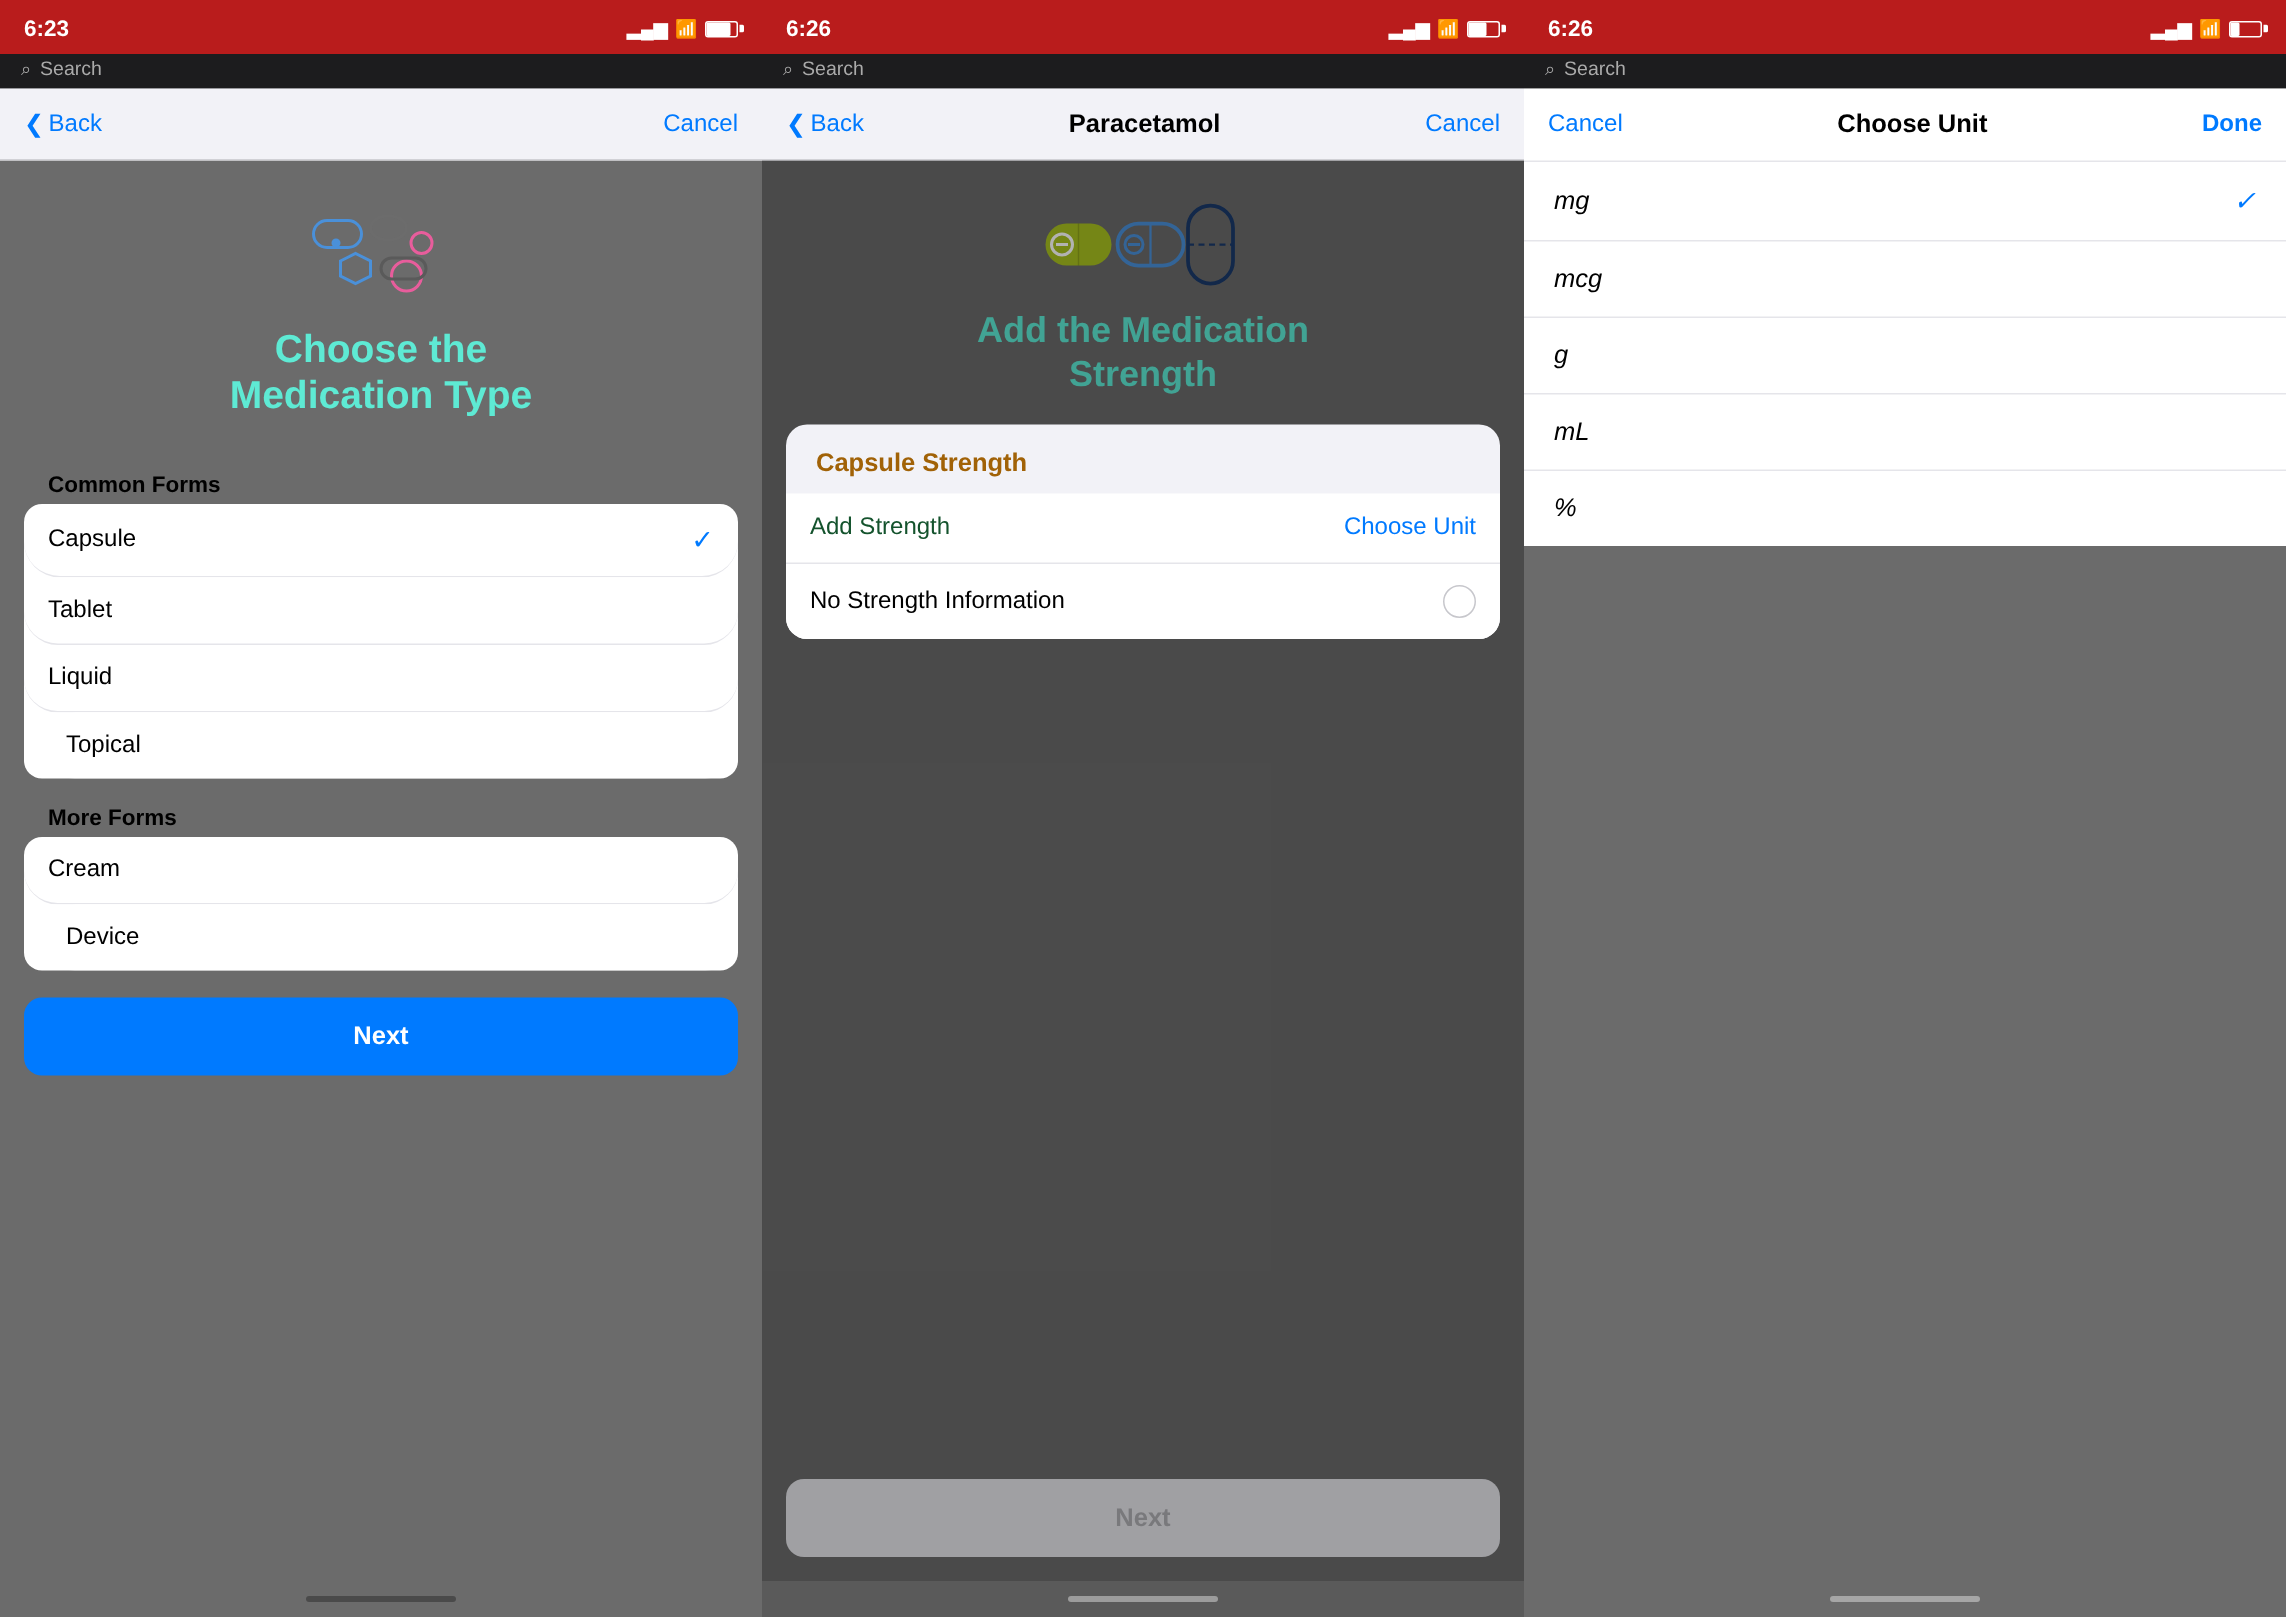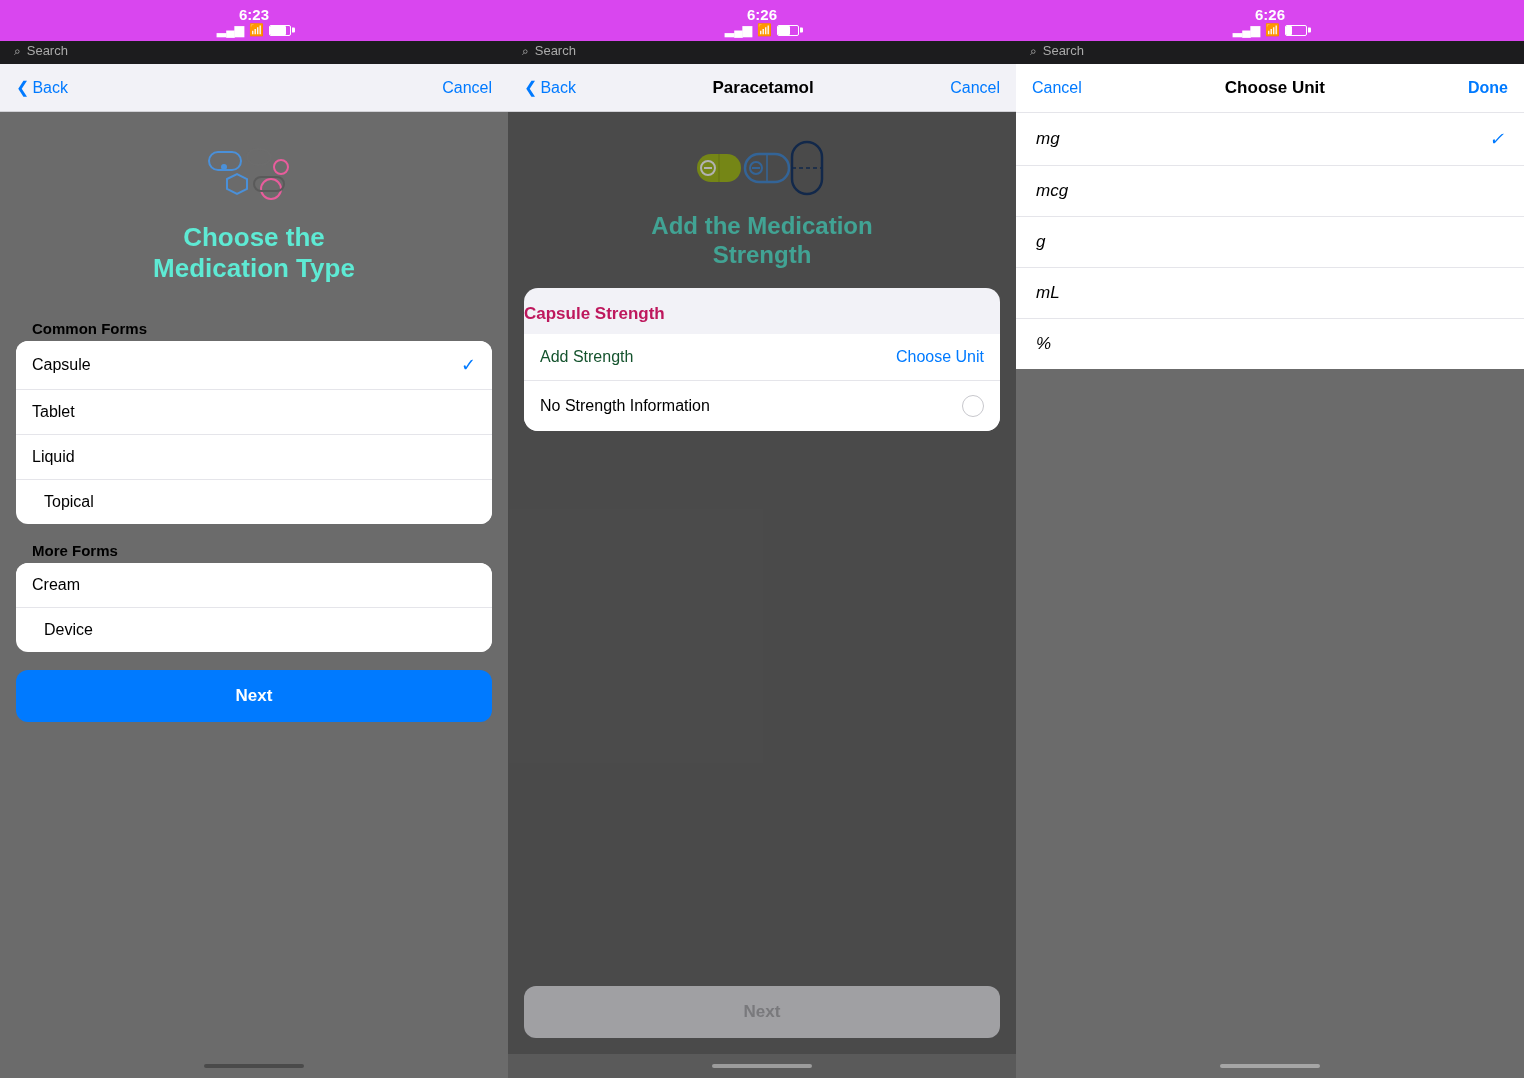--- a/index.html
+++ b/index.html
@@ -16,30 +16,29 @@
     .phone {
       flex: 1;
       display: flex;
       flex-direction: column;
       background: #6b6b6b;
       position: relative;
       overflow: hidden;
     }
 
     .status-bar {
-      background: #d946ef;
+      background: #b91c1c;
       color: #fff;
       display: flex;
       align-items: center;
       justify-content: space-between;
       padding: 6px 16px 4px;
       font-size: 13px;
       font-weight: 600;
       min-height: 36px;
-      flex-direction: column;
     }
     .status-bar .time { font-weight: 700; font-size: 15px; }
     .status-icons { display: flex; align-items: center; gap: 5px; font-size: 12px; }
     .battery-icon {
       width: 22px; height: 11px; border: 1.5px solid #fff; border-radius: 2px;
       position: relative; display: inline-block;
     }
     .battery-icon::after {
       content: ''; position: absolute; right: -5px; top: 50%; transform: translateY(-50%);
       width: 3px; height: 5px; background: #fff; border-radius: 0 1px 1px 0;
@@ -127,20 +126,21 @@
 
     .list-item {
       display: flex;
       align-items: center;
       justify-content: space-between;
       padding: 13px 16px;
       border-bottom: 1px solid #e5e5ea;
       background: #fff;
       font-size: 16px;
       color: #000;
+      border-radius: 24px;
     }
     .list-item:last-child { border-bottom: none; margin-left: 12px; }
     .list-item .checkmark { color: #007aff; font-size: 18px; }
 
     .next-btn {
       background: #007aff;
       color: #fff;
       border: none;
       border-radius: 12px;
       width: 100%;
@@ -191,22 +191,22 @@
       border-radius: 14px;
       width: 100%;
       overflow: hidden;
       position: relative;
       z-index: 2;
     }
 
     .modal-card-header {
       font-size: 17px;
       font-weight: 700;
-      color: #be185d;
-      padding: 16px 0 10px;
+      color: #a16207;
+      padding: 16px 20px 10px;
     }
 
     .strength-input-row {
       background: #fff;
       display: flex;
       align-items: center;
       justify-content: space-between;
       padding: 14px 16px;
       border-bottom: 1px solid #e5e5ea;
     }

